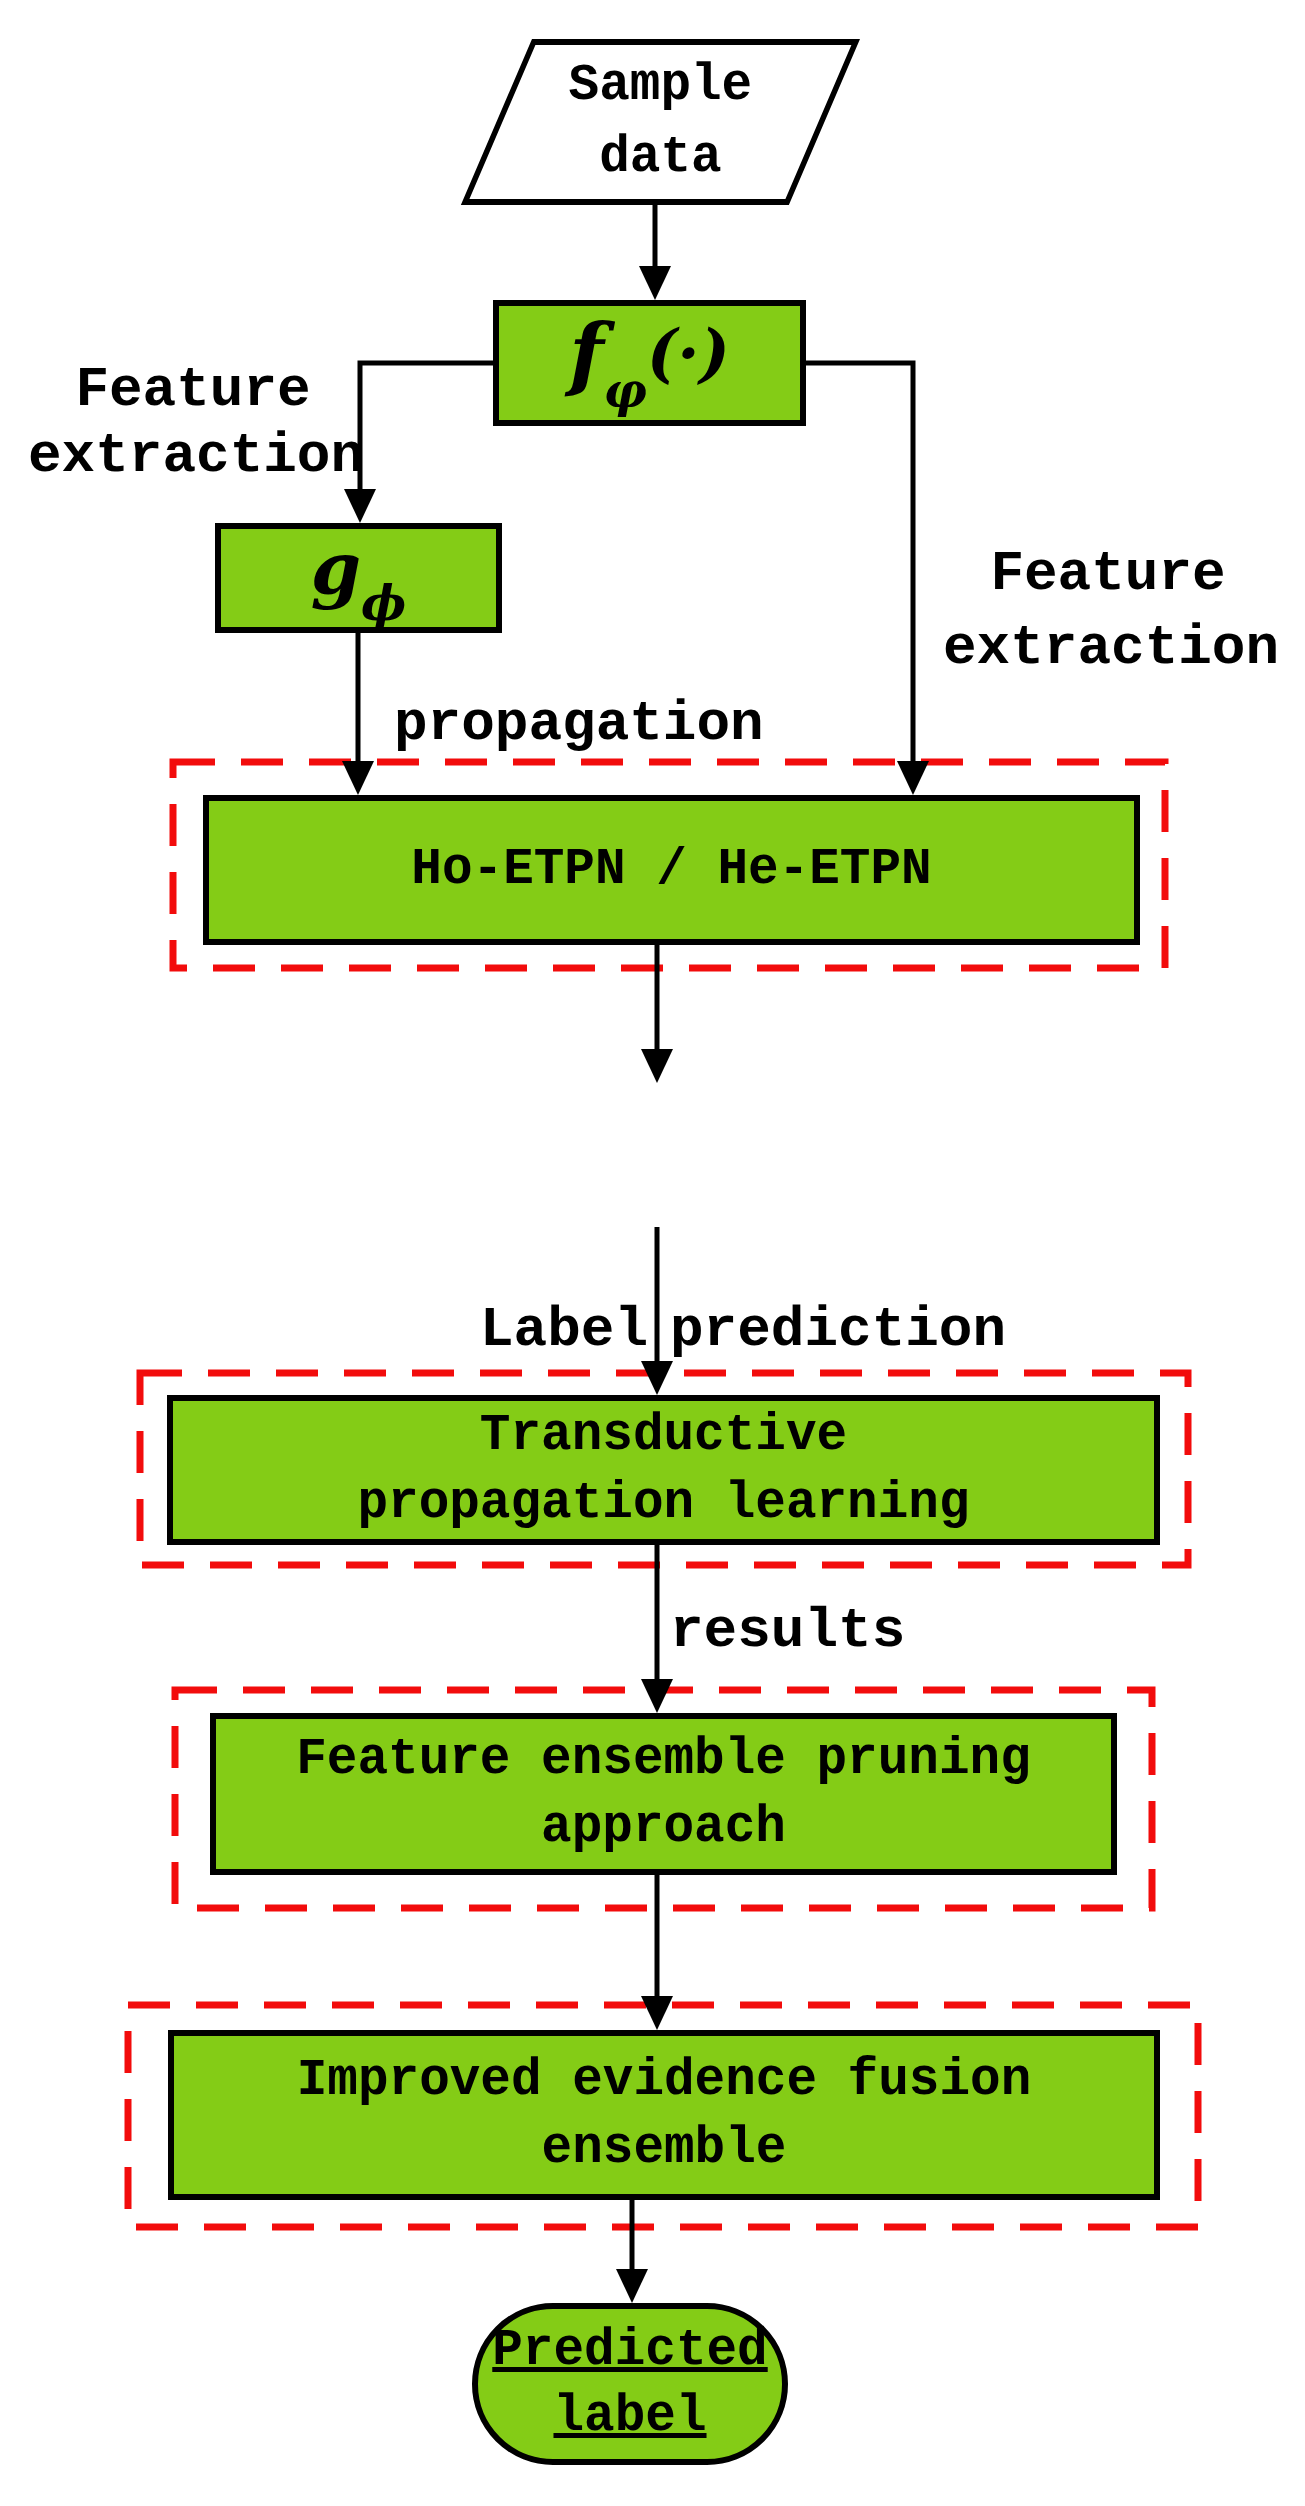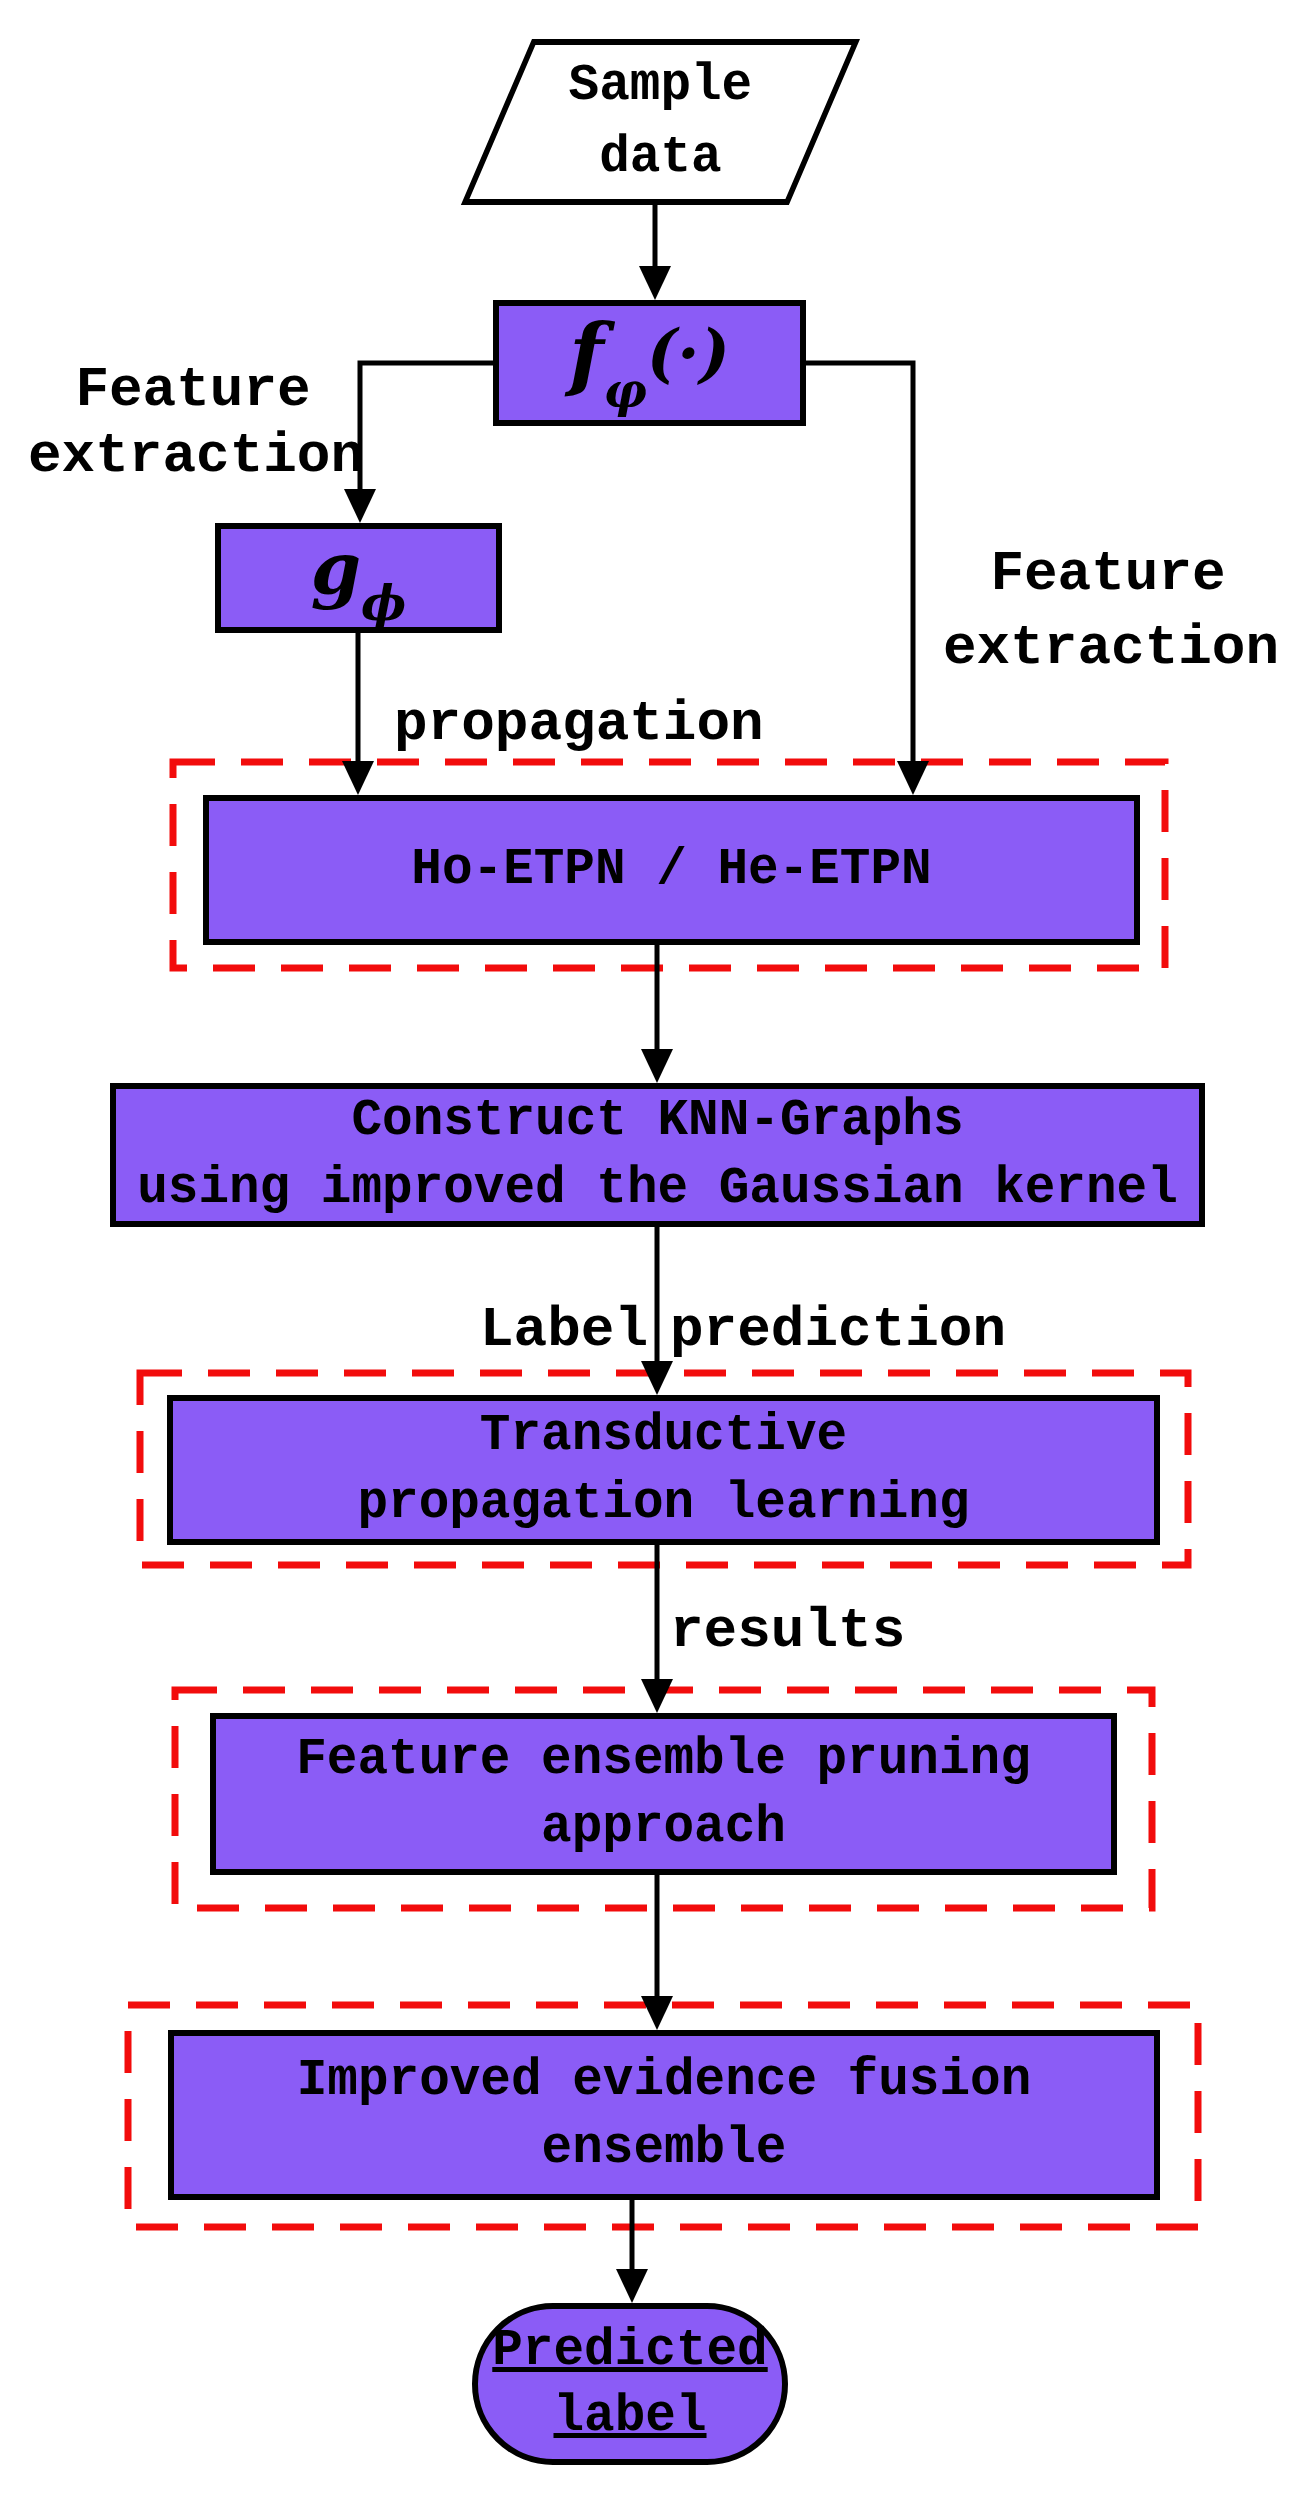--- a/index.html
+++ b/index.html
@@ -4,21 +4,21 @@
 <style>
   :root { --highlight:#f20c0c; --ink:#000000; --bg:#ffffff; }
   html,body { margin:0; padding:0; background:#fff; }
   .canvas {
     position:relative; width:1305px; height:2506px; background:var(--bg);
     font-family:"Liberation Mono","DejaVu Sans Mono",monospace;
     font-weight:bold; color:var(--ink); overflow:hidden;
   }
   .layer { position:absolute; left:0; top:0; }
   .box {
-    position:absolute; background:#8b5cf6; border:6px solid var(--ink);
+    position:absolute; background:#84cc16; border:6px solid var(--ink);
     display:flex; flex-direction:column; align-items:center; justify-content:center;
     text-align:center; box-sizing:border-box;
   }
   .tl { font-size:51px; line-height:68px; white-space:nowrap; }
   .lbl { position:absolute; font-size:56px; line-height:66px; white-space:nowrap; }
   .right-align { text-align:right; }
   .center-align { text-align:center; }
   
   .para {
     position:absolute; left:532px; top:39px; width:328px; height:166px;
@@ -116,24 +116,20 @@
     <div>Feature</div>
     <div>extraction</div>
   </div>
 
   <div class="lbl" style="left:394px;top:691px">propagation</div>
 
   <div class="box" style="left:203px;top:795px;width:937px;height:150px">
     <div class="tl">Ho-ETPN / He-ETPN</div>
   </div>
 
-  <div class="box" style="left:110px;top:1083px;width:1095px;height:144px">
-    <div class="tl">Construct KNN-Graphs</div>
-    <div class="tl">using improved the Gaussian kernel</div>
-  </div>
 
   <div class="lbl right-align" style="left:378px;top:1297px;width:270px">Label</div>
   <div class="lbl" style="left:670px;top:1297px">prediction</div>
 
   <div class="box" style="left:167px;top:1395px;width:993px;height:150px">
     <div class="tl">Transductive</div>
     <div class="tl">propagation learning</div>
   </div>
 
   <div class="lbl" style="left:670px;top:1598px">results</div>

